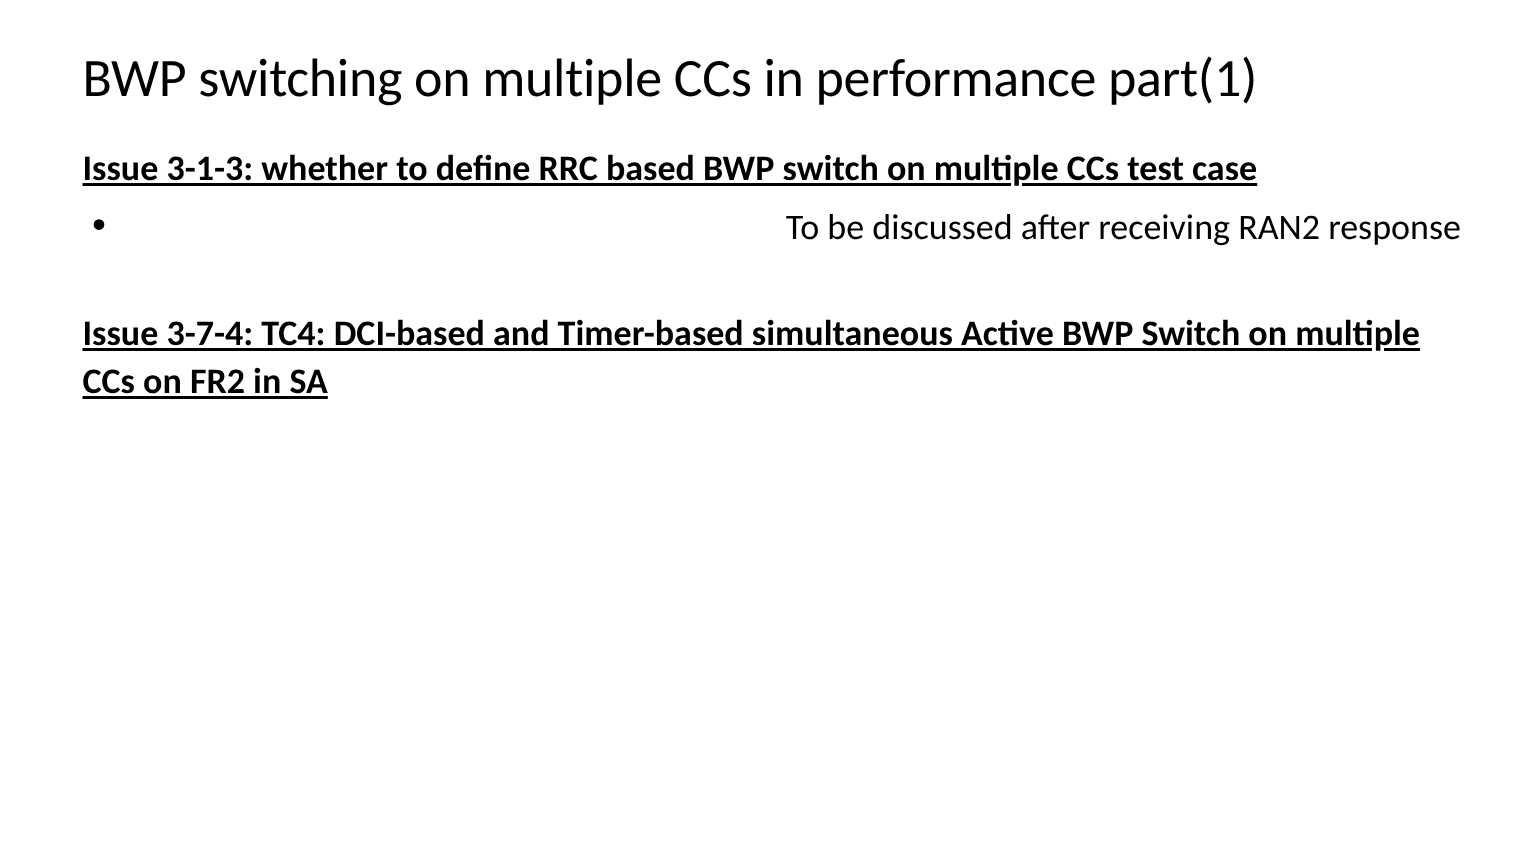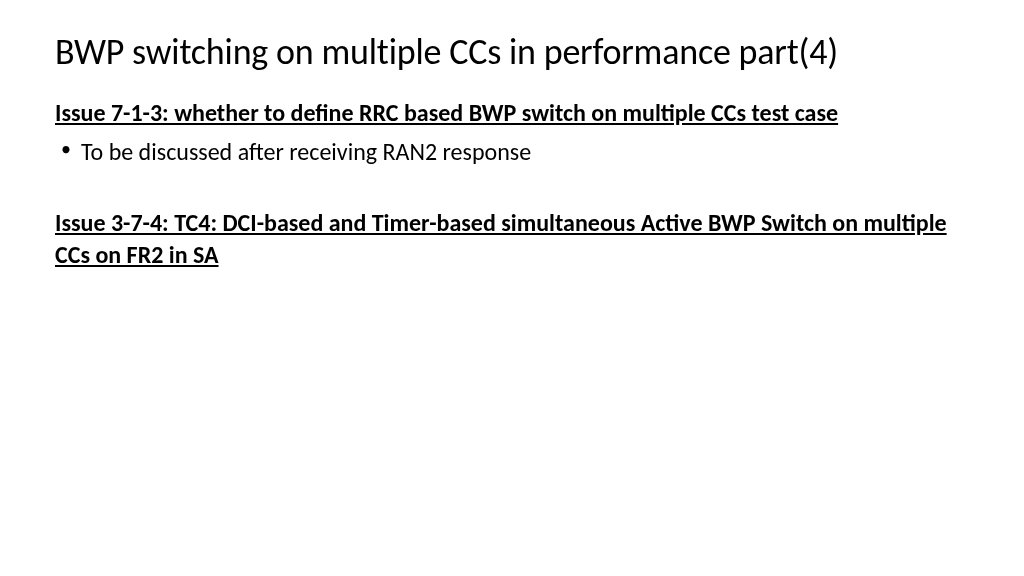--- a/index.html
+++ b/index.html
@@ -29,43 +29,44 @@
       text-decoration: underline;
       line-height: 1.35;
       margin-bottom: 6px;
     }
     .section {
       margin-bottom: 38px;
     }
     ul {
       list-style: none;
       padding-left: 0;
+      text-align: right;
     }
     li {
       font-size: 24px;
       font-weight: 400;
       line-height: 1.4;
       position: relative;
       padding-left: 26px;
     }
     li::before {
       content: "•";
       position: absolute;
       left: 6px;
       top: 0;
       font-size: 20px;
     }
   </style>
 </head>
 <body>
 
-<h1 class="title">BWP switching on multiple CCs in performance part(4)</h1>
+<h1 class="title">BWP switching on multiple CCs in performance part(1)</h1>
 
 <div class="section">
-  <div class="issue-heading">Issue 7-1-3: whether to define RRC based BWP switch on multiple CCs test case</div>
+  <div class="issue-heading">Issue 3-1-3: whether to define RRC based BWP switch on multiple CCs test case</div>
   <ul>
     <li>To be discussed after receiving RAN2 response</li>
   </ul>
 </div>
 
 <div class="section">
   <div class="issue-heading">Issue 3-7-4:  TC4: DCI-based and Timer-based simultaneous Active BWP Switch on multiple CCs on FR2 in SA</div>
 </div>
 
 </body></html>

